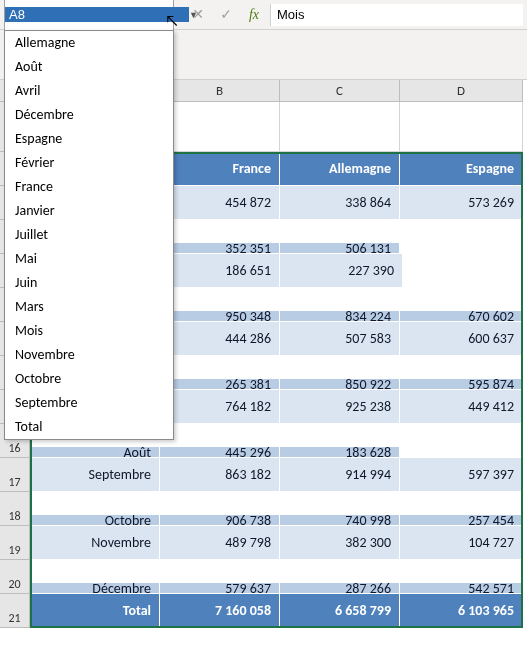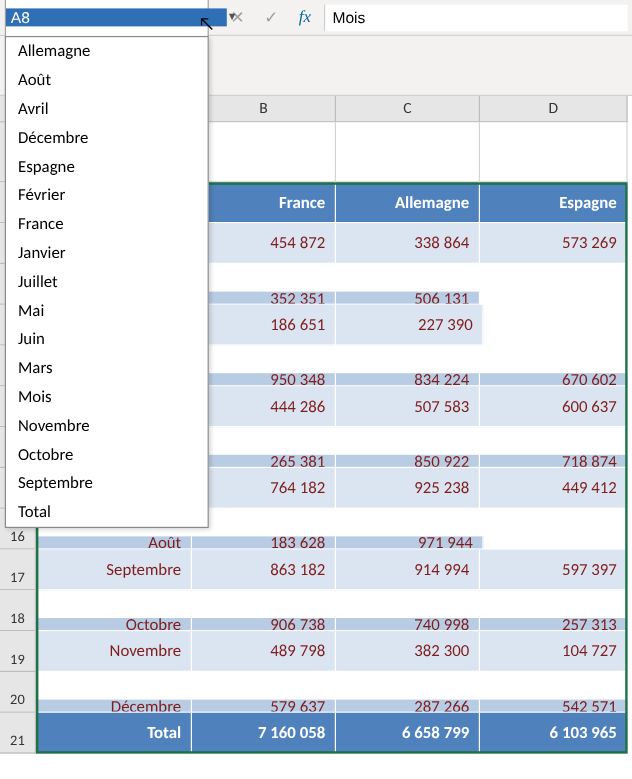--- a/index.html
+++ b/index.html
@@ -67,21 +67,21 @@
     font-size: 14px;
     gap: 12px;
   }
   .fb-btn {
     width: 16px;
     text-align: center;
   }
   .fx {
     font-style: italic;
     font-family: "Times New Roman", serif;
-    color: #0369a1;
+    color: #4d7c0f;
   }
   .formula-input {
     flex: 1;
     margin-left: 8px;
     height: 22px;
     border: none;
     background: #ffffff;
     padding: 0 6px;
     font-size: 13px;
     border-left: 1px solid #d0d0d0;
@@ -174,21 +174,21 @@
     flex: 0 0 auto;
     border-right: 1px solid #ffffff;
     border-bottom: 1px solid #ffffff;
     box-sizing: border-box;
     text-align: right;
     padding: 0 8px;
     display: flex;
     align-items: center;
     justify-content: flex-end;
     font-size: 14px;
-    color: #7f1d1d;
+    color: #0f172a;
     overflow: hidden;
     white-space: nowrap;
   }
   .cA { width: 130px; }
   .cB { width: 120px; }
   .cC { width: 120px; }
   .cD { width: 123px; }
   .tbl-header .cell {
     background: #4f81bd;
     color: #ffffff;
@@ -315,48 +315,48 @@
         <div class="cell cA"></div>
         <div class="cell cB">444 286</div>
         <div class="cell cC">507 583</div>
         <div class="cell cD">600 637</div>
       </div>
       <div class="row band-b">
         <div class="rh"></div>
         <div class="cell cA"></div>
         <div class="cell cB">265 381</div>
         <div class="cell cC">850 922</div>
-        <div class="cell cD">718 874</div>
+        <div class="cell cD">595 874</div>
       </div>
       <div class="row band-a">
         <div class="rh">15</div>
         <div class="cell cA">Juillet</div>
         <div class="cell cB">764 182</div>
         <div class="cell cC">925 238</div>
         <div class="cell cD">449 412</div>
       </div>
       <div class="row band-b">
         <div class="rh">16</div>
         <div class="cell cA">Août</div>
+        <div class="cell cB">445 296</div>
         <div class="cell cC">183 628</div>
-        <div class="cell cD">971 944</div>
       </div>
       <div class="row band-a">
         <div class="rh">17</div>
         <div class="cell cA">Septembre</div>
         <div class="cell cB">863 182</div>
         <div class="cell cC">914 994</div>
         <div class="cell cD">597 397</div>
       </div>
       <div class="row band-b">
         <div class="rh">18</div>
         <div class="cell cA">Octobre</div>
         <div class="cell cB">906 738</div>
         <div class="cell cC">740 998</div>
-        <div class="cell cD">257 313</div>
+        <div class="cell cD">257 454</div>
       </div>
       <div class="row band-a">
         <div class="rh">19</div>
         <div class="cell cA">Novembre</div>
         <div class="cell cB">489 798</div>
         <div class="cell cC">382 300</div>
         <div class="cell cD">104 727</div>
       </div>
       <div class="row band-b">
         <div class="rh">20</div>

